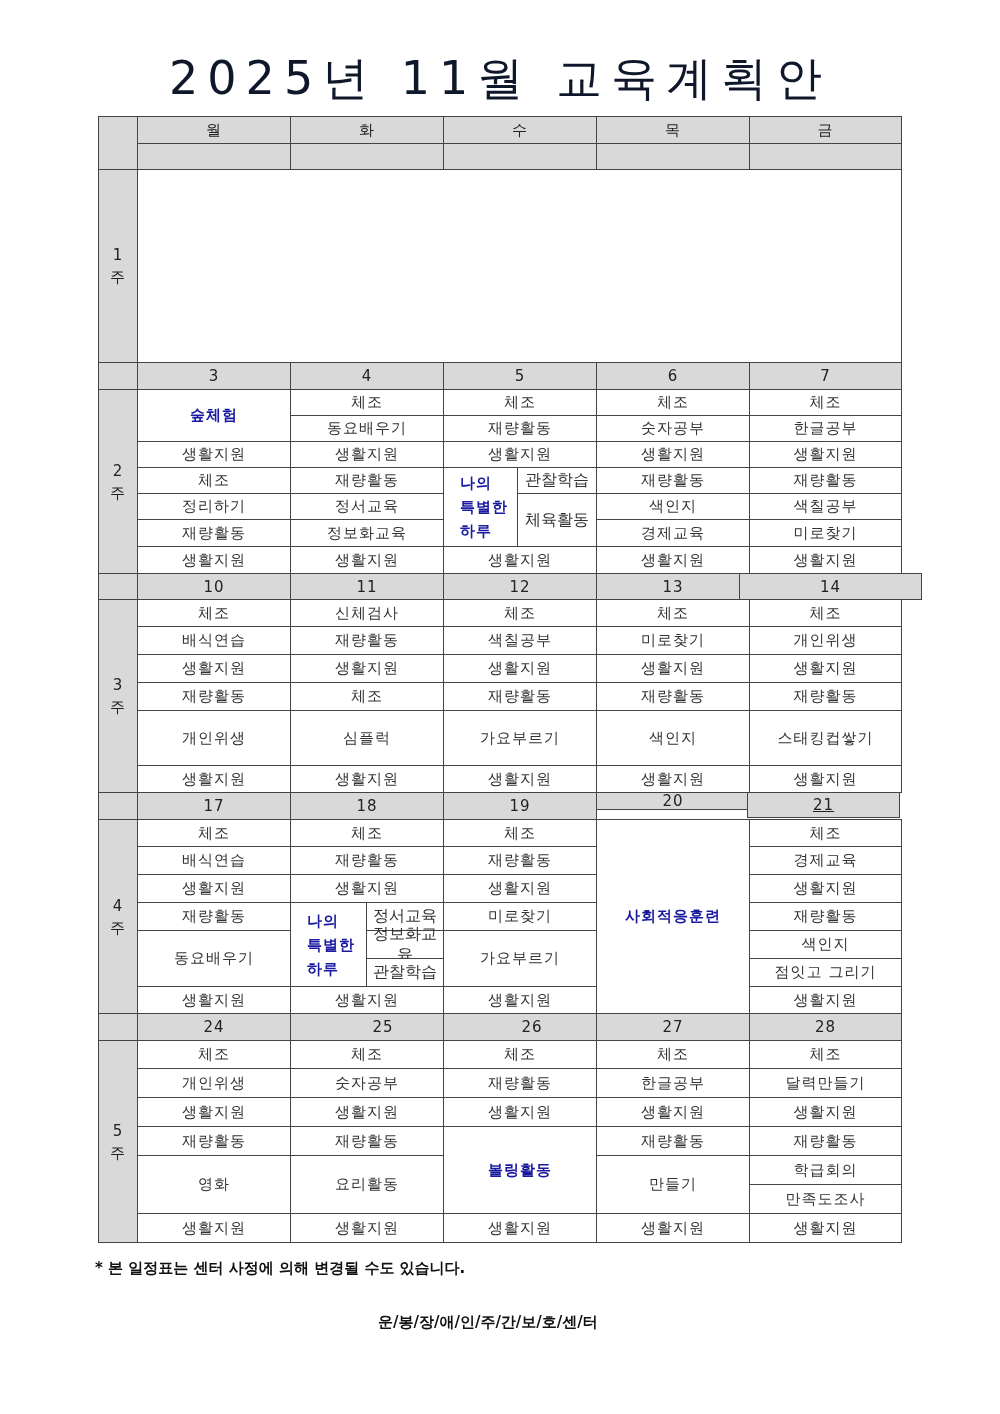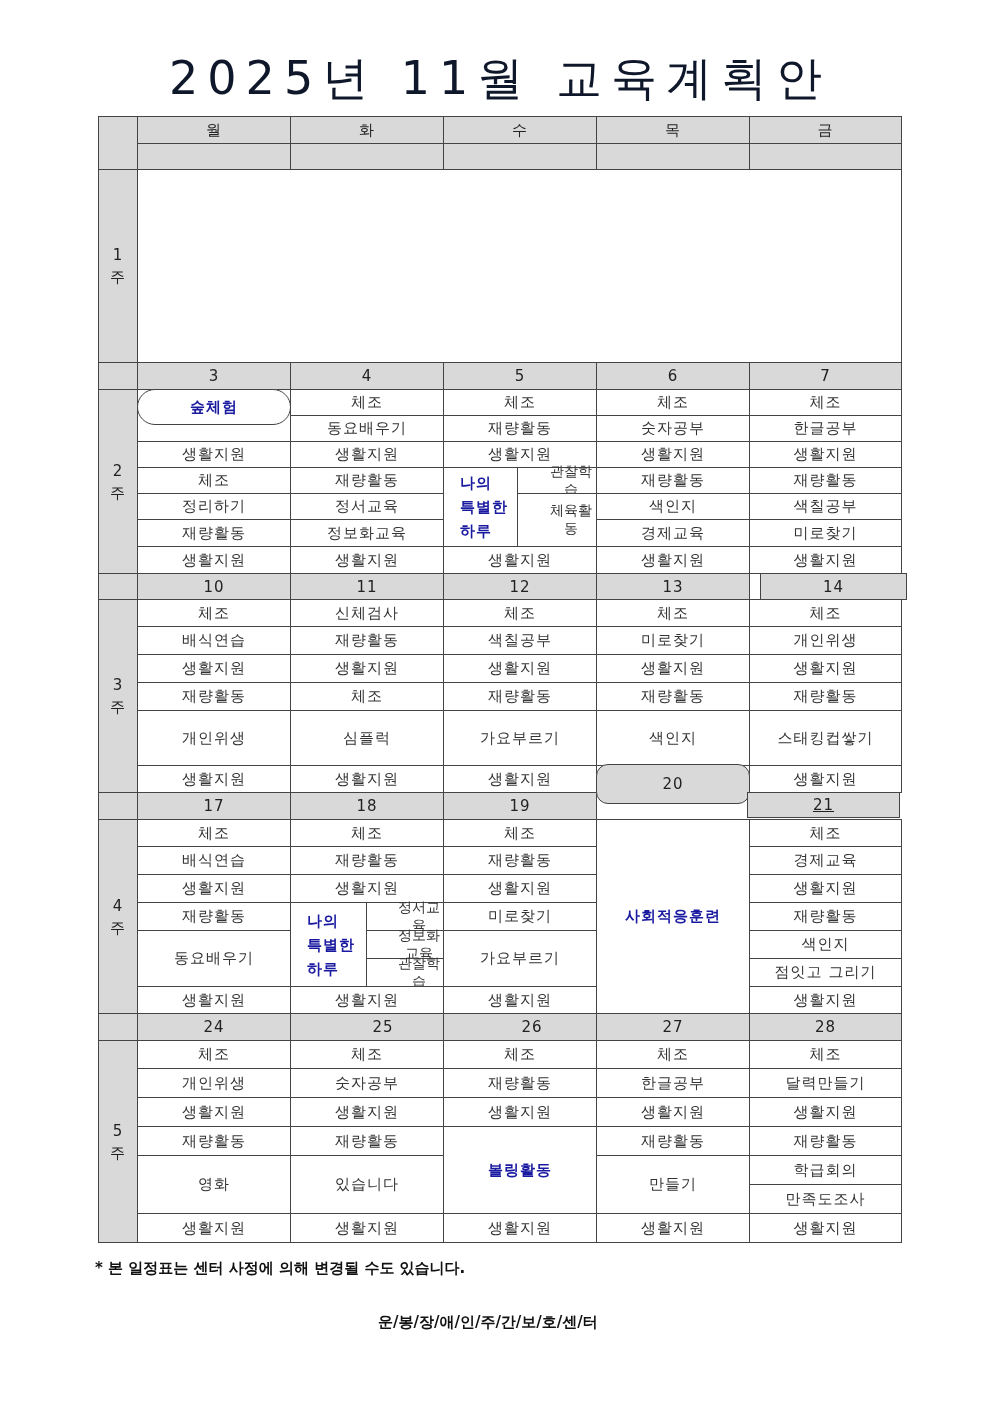--- a/index.html
+++ b/index.html
@@ -5,21 +5,21 @@
   html,body{margin:0;padding:0;background:#fff;}
   body{width:1000px;height:1414px;position:relative;overflow:hidden;font-family:"DejaVu Sans","Liberation Sans",sans-serif;color:#222;}
   .title{position:absolute;left:0;width:1000px;top:48px;text-align:center;font-size:46px;letter-spacing:9px;color:#0f172a;font-family:"DejaVu Sans",sans-serif;}
   .c{position:absolute;box-sizing:border-box;border:1px solid #444;display:flex;align-items:center;justify-content:center;text-align:center;font-size:15px;color:#333;background:#fff;letter-spacing:1px;}
   .g{background:#d9d9d9;}
   .hd{font-size:15px;color:#222;}
   .dt{font-size:15px;color:#222;}
   .wk{flex-direction:column;font-size:15px;color:#222;line-height:22px;}
   .hl{color:#1a1aa0;font-weight:bold;letter-spacing:1px;}
   .hl3{flex-direction:column;line-height:24px;align-items:flex-start;padding-left:16px;justify-content:center;}
-  .sm{font-size:14px;letter-spacing:0;padding-left:28px;}
+  .sm{font-size:16px;letter-spacing:0;}
   .note{position:absolute;left:95px;top:1259px;font-size:15px;font-weight:bold;color:#111;}
   .org{position:absolute;left:378px;top:1313px;font-size:15px;font-weight:bold;color:#111;}
 </style>
 </head>
 <body>
 
 <div class="title">2025년 11월 교육계획안</div>
 
 <div>
 
@@ -45,21 +45,21 @@
   <div class="c g dt" style="left:137px;top:362px;width:154px;height:28px;">3</div>
   <div class="c g dt" style="left:290px;top:362px;width:154px;height:28px;">4</div>
   <div class="c g dt" style="left:443px;top:362px;width:154px;height:28px;">5</div>
   <div class="c g dt" style="left:596px;top:362px;width:154px;height:28px;">6</div>
   <div class="c g dt" style="left:749px;top:362px;width:153px;height:28px;">7</div>
   <div class="c g wk" style="left:98px;top:389px;width:40px;height:185px;">
     <span>2</span>
     <span>주</span>
   </div>
 
-  <div class="c hl" style="left:137px;top:389px;width:154px;height:36px;border-radius:25px;">숲체험</div>
+  <div class="c hl" style="left:137px;top:389px;width:154px;height:53px;">숲체험</div>
   <div class="c" style="left:137px;top:441px;width:154px;height:27px;">생활지원</div>
   <div class="c" style="left:137px;top:467px;width:154px;height:27px;">체조</div>
   <div class="c" style="left:137px;top:493px;width:154px;height:27px;">정리하기</div>
   <div class="c" style="left:137px;top:519px;width:154px;height:28px;">재량활동</div>
   <div class="c" style="left:137px;top:546px;width:154px;height:28px;">생활지원</div>
 
   <div class="c" style="left:290px;top:389px;width:154px;height:27px;">체조</div>
   <div class="c" style="left:290px;top:415px;width:154px;height:27px;">동요배우기</div>
   <div class="c" style="left:290px;top:441px;width:154px;height:27px;">생활지원</div>
   <div class="c" style="left:290px;top:467px;width:154px;height:27px;">재량활동</div>
@@ -93,21 +93,21 @@
   <div class="c" style="left:749px;top:467px;width:153px;height:27px;">재량활동</div>
   <div class="c" style="left:749px;top:493px;width:153px;height:27px;">색칠공부</div>
   <div class="c" style="left:749px;top:519px;width:153px;height:28px;">미로찾기</div>
   <div class="c" style="left:749px;top:546px;width:153px;height:28px;">생활지원</div>
 
   <div class="c g" style="left:98px;top:573px;width:40px;height:27px;"></div>
   <div class="c g dt" style="left:137px;top:573px;width:154px;height:27px;">10</div>
   <div class="c g dt" style="left:290px;top:573px;width:154px;height:27px;">11</div>
   <div class="c g dt" style="left:443px;top:573px;width:154px;height:27px;">12</div>
   <div class="c g dt" style="left:596px;top:573px;width:154px;height:27px;">13</div>
-  <div class="c g dt" style="left:760px;top:573px;width:147px;height:27px;">14</div>
+  <div class="c g dt" style="left:739px;top:573px;width:183px;height:27px;">14</div>
   <div class="c g wk" style="left:98px;top:599px;width:40px;height:194px;">
     <span>3</span>
     <span>주</span>
   </div>
 
   <div class="c" style="left:137px;top:599px;width:154px;height:28px;">체조</div>
   <div class="c" style="left:137px;top:626px;width:154px;height:29px;">배식연습</div>
   <div class="c" style="left:137px;top:654px;width:154px;height:29px;">생활지원</div>
   <div class="c" style="left:137px;top:682px;width:154px;height:29px;">재량활동</div>
   <div class="c" style="left:137px;top:710px;width:154px;height:56px;">개인위생</div>
@@ -138,21 +138,21 @@
   <div class="c" style="left:749px;top:626px;width:153px;height:29px;">개인위생</div>
   <div class="c" style="left:749px;top:654px;width:153px;height:29px;">생활지원</div>
   <div class="c" style="left:749px;top:682px;width:153px;height:29px;">재량활동</div>
   <div class="c" style="left:749px;top:710px;width:153px;height:56px;">스태킹컵쌓기</div>
   <div class="c" style="left:749px;top:765px;width:153px;height:28px;">생활지원</div>
 
   <div class="c g" style="left:98px;top:792px;width:40px;height:28px;"></div>
   <div class="c g dt" style="left:137px;top:792px;width:154px;height:28px;">17</div>
   <div class="c g dt" style="left:290px;top:792px;width:154px;height:28px;">18</div>
   <div class="c g dt" style="left:443px;top:792px;width:154px;height:28px;text-align:center;">19</div>
-  <div class="c g dt" style="left:596px;top:764px;width:154px;height:40px;border-radius:12px;">20</div>
+  <div class="c g dt" style="left:596px;top:792px;width:154px;height:18px;">20</div>
   <div class="c g dt" style="left:747px;top:792px;width:153px;height:26px;text-decoration:underline;">21</div>
   <div class="c g wk" style="left:98px;top:819px;width:40px;height:195px;">
     <span>4</span>
     <span>주</span>
   </div>
 
   <div class="c" style="left:137px;top:819px;width:154px;height:28px;">체조</div>
   <div class="c" style="left:137px;top:846px;width:154px;height:29px;">배식연습</div>
   <div class="c" style="left:137px;top:874px;width:154px;height:29px;">생활지원</div>
   <div class="c" style="left:137px;top:902px;width:154px;height:29px;">재량활동</div>
@@ -204,21 +204,21 @@
   <div class="c" style="left:137px;top:1068px;width:154px;height:30px;">개인위생</div>
   <div class="c" style="left:137px;top:1097px;width:154px;height:30px;">생활지원</div>
   <div class="c" style="left:137px;top:1126px;width:154px;height:30px;">재량활동</div>
   <div class="c" style="left:137px;top:1155px;width:154px;height:59px;">영화</div>
   <div class="c" style="left:137px;top:1213px;width:154px;height:30px;">생활지원</div>
 
   <div class="c" style="left:290px;top:1040px;width:154px;height:29px;">체조</div>
   <div class="c" style="left:290px;top:1068px;width:154px;height:30px;">숫자공부</div>
   <div class="c" style="left:290px;top:1097px;width:154px;height:30px;">생활지원</div>
   <div class="c" style="left:290px;top:1126px;width:154px;height:30px;">재량활동</div>
-  <div class="c" style="left:290px;top:1155px;width:154px;height:59px;">있습니다</div>
+  <div class="c" style="left:290px;top:1155px;width:154px;height:59px;">요리활동</div>
   <div class="c" style="left:290px;top:1213px;width:154px;height:30px;">생활지원</div>
 
   <div class="c" style="left:443px;top:1040px;width:154px;height:29px;">체조</div>
   <div class="c" style="left:443px;top:1068px;width:154px;height:30px;">재량활동</div>
   <div class="c" style="left:443px;top:1097px;width:154px;height:30px;">생활지원</div>
   <div class="c hl" style="left:443px;top:1126px;width:154px;height:88px;">볼링활동</div>
   <div class="c" style="left:443px;top:1213px;width:154px;height:30px;">생활지원</div>
 
   <div class="c" style="left:596px;top:1040px;width:154px;height:29px;">체조</div>
   <div class="c" style="left:596px;top:1068px;width:154px;height:30px;">한글공부</div>

